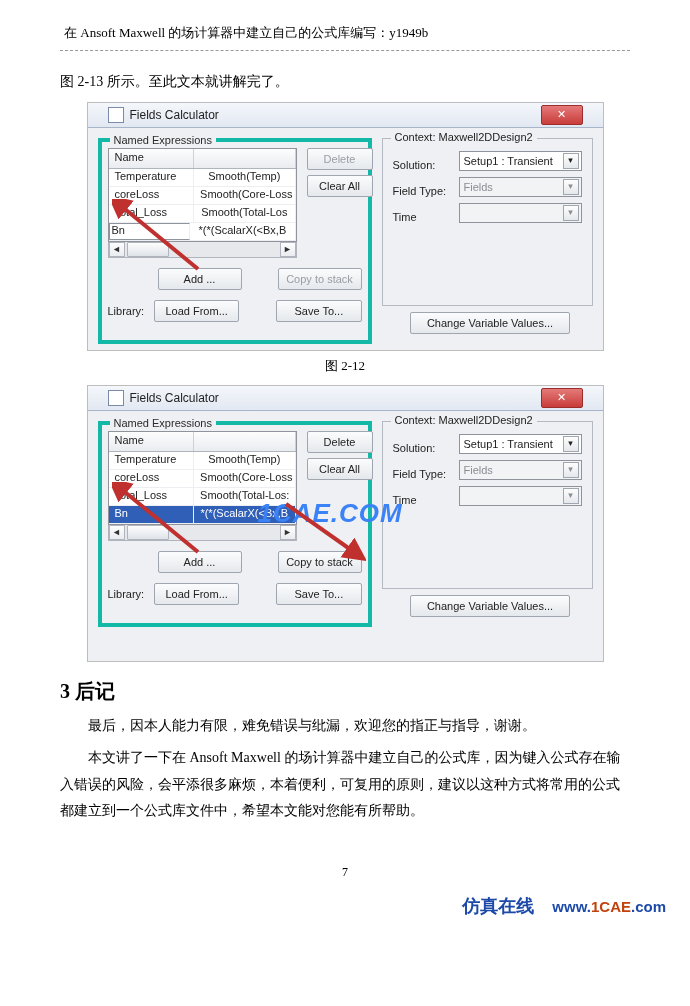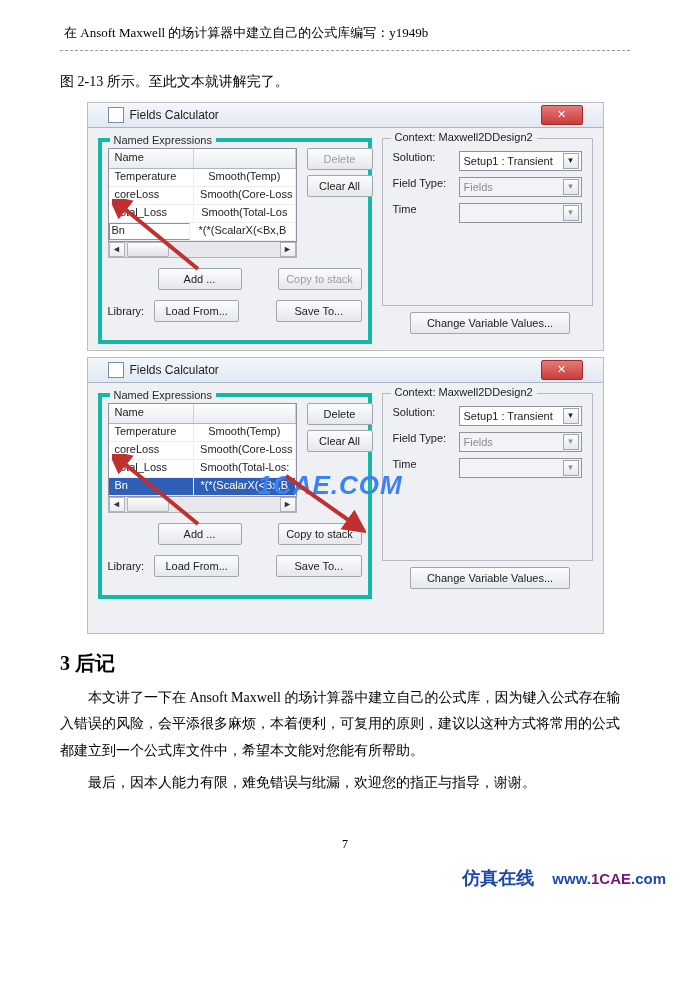--- a/index.html
+++ b/index.html
@@ -188,21 +188,21 @@
   }
   .ctxbox .legend {
     position: absolute;
     top: -8px; left: 8px;
     background: #eef0f3;
     padding: 0 4px;
     font-size: 11px;
   }
   .ctxrow {
     display: flex;
-    align-items: flex-start;
+    align-items: flex-end;
     margin: 6px 0;
   }
   .ctxrow .label {
     width: 66px;
   }
   .select {
     flex: 1;
     height: 18px;
     background: #fff;
     border: 1px solid #8f949c;
@@ -261,21 +261,21 @@
     font-size: 18px;
     color: #1d4aa8;
     font-weight: 600;
   }
   .footer .url {
     font-family: Arial, sans-serif;
     font-size: 15px;
     font-weight: 600;
   }
   .footer .url .w { color: #1d4aa8; }
-  .footer .url .r { color: #701a75; }
+  .footer .url .r { color: #c2410c; }
 </style>
 </head>
 <body>
 
 <div class="page">
   <div class="header">
     <span>在 Ansoft Maxwell 的场计算器中建立自己的公式库</span>
     <span><span>编写：</span><span>y1949b</span></span>
   </div>
   <div class="header-rule"></div>
@@ -373,20 +373,21 @@
     </div>
     <svg class="redarrow" style="left:24px;top:96px;" width="100" height="80">
       <defs>
           <marker id="ah1" markerWidth="8" markerHeight="8" refX="2" refY="3" orient="auto">
             <path d="M0,0 L6,3 L0,6 Z" fill="#c0302e"></path>
           </marker>
         </defs>
       <line x1="86" y1="70" x2="8" y2="6" stroke="#c0302e" stroke-width="4" marker-end="url(#ah1)"></line>
     </svg>
   </div>
+  <div class="caption">图 2-12</div>
 
   <div class="fig" style="position:relative;">
     <div class="titlebar">
       <span class="sysicon"></span>
       <span>Fields Calculator</span>
       <span class="spacer"></span>
       <span class="closebtn">✕</span>
     </div>
     <div class="dlgbody" style="height:250px;">
       <div style="width:290px;">
@@ -487,22 +488,22 @@
         </defs>
       <line x1="10" y1="8" x2="78" y2="56" stroke="#c0302e" stroke-width="4" marker-end="url(#ah3)"></line>
     </svg>
   </div>
 
   <h3 class="sect">
     <span class="num">3</span>
     <span>后记</span>
   </h3>
 
+  <div class="para">最后，因本人能力有限，难免错误与纰漏，欢迎您的指正与指导，谢谢。</div>
   <div class="para">本文讲了一下在 Ansoft  Maxwell 的场计算器中建立自己的公式库，因为键入公式存在输入错误的风险，会平添很多麻烦，本着便利，可复用的原则，建议以这种方式将常用的公式都建立到一个公式库文件中，希望本文能对您能有所帮助。</div>
-  <div class="para">最后，因本人能力有限，难免错误与纰漏，欢迎您的指正与指导，谢谢。</div>
 
   <div class="pagenum">7</div>
 </div>
 
 <div class="footer">
   <span class="brand">仿真在线</span>
   <span class="url">
     <span class="w">www.</span><span class="r">1CAE</span><span class="w">.com</span>
   </span>
 </div>

